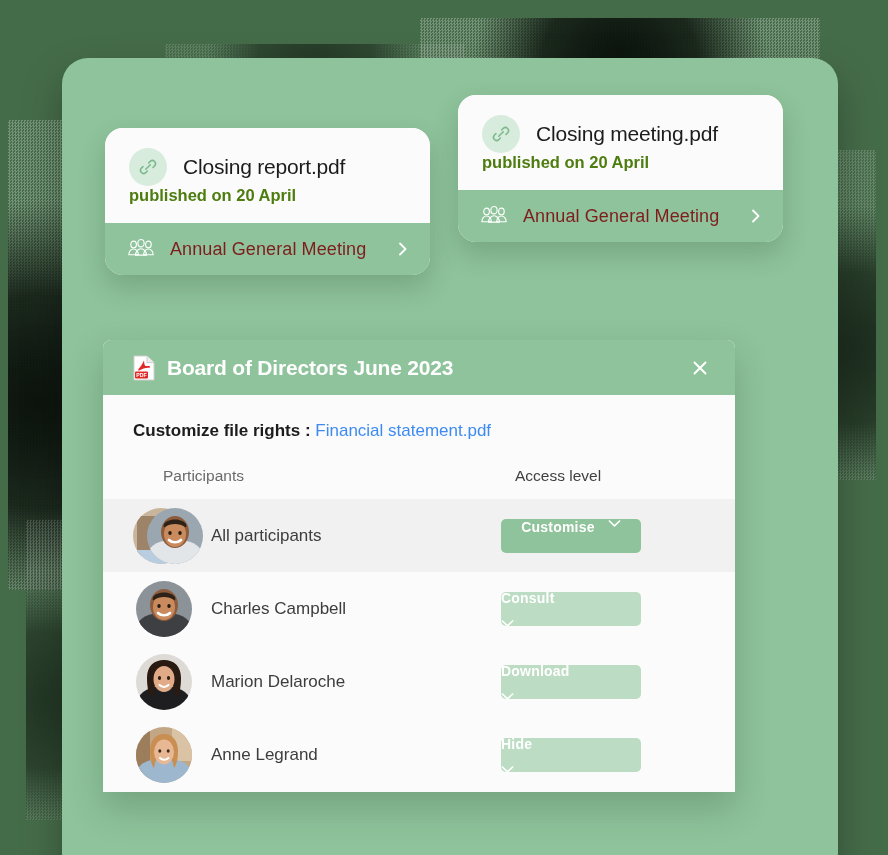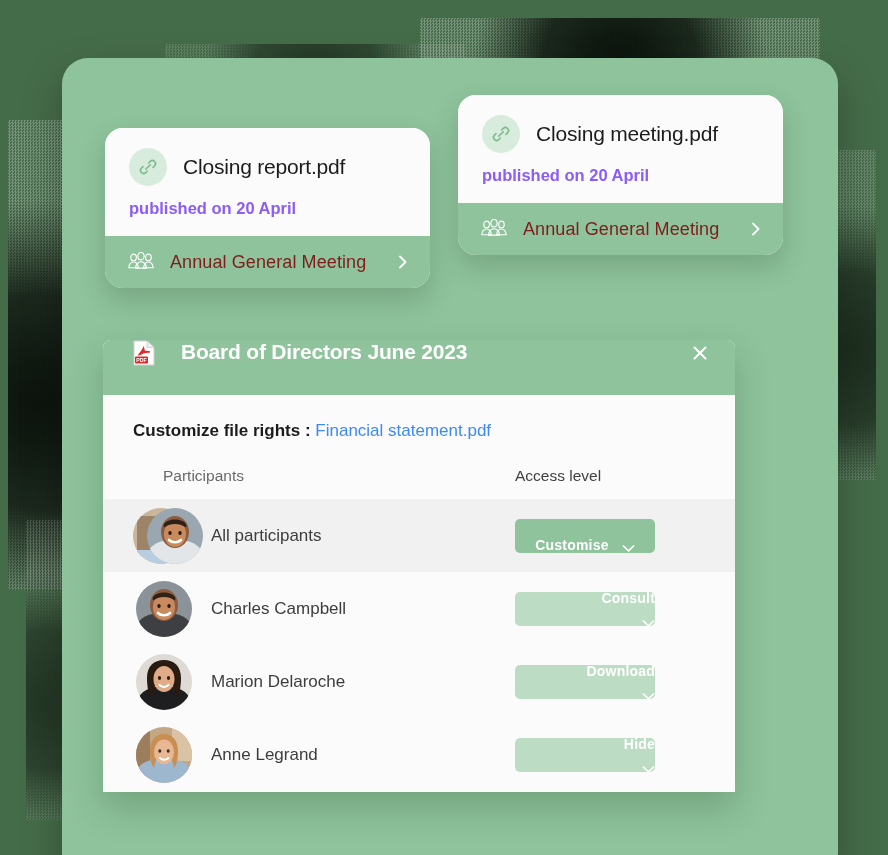--- a/index.html
+++ b/index.html
@@ -77,24 +77,23 @@
   .link-badge svg { display: block; }
 
   .file-title {
     font-size: 21px;
     color: #1c1c1c;
     letter-spacing: -.2px;
     white-space: nowrap;
   }
 
   .file-sub {
-    margin-top: 13px;
     font-size: 16.5px;
     font-weight: bold;
-    color: #8b5cf6;
+    color: #4d7c0f;
   }
 
   .file-card-footer {
     background: #8ec39b;
     display: flex;
     align-items: center;
     gap: 15px;
     padding: 14px 20px 14px 22px;
     cursor: pointer;
   }
@@ -118,22 +117,23 @@
     border-radius: 8px 8px 0 0;
     overflow: hidden;
     background: #fbfbfb;
     box-shadow: 0 16px 34px rgba(40,70,45,.25);
   }
 
   #modal-header {
     background: #8ec39b;
     height: 55px;
     display: flex;
+    align-items: center;
     padding: 0 22px 0 30px;
-    gap: 26px;
+    gap: 12px;
   }
   #modal-header .pdf-icon { flex: 0 0 22px; display:flex; }
   #modal-title {
     flex: 1;
     font-size: 21px;
     font-weight: bold;
     color: #ffffff;
     letter-spacing: -.2px;
   }
   #modal-close {
@@ -163,21 +163,21 @@
   }
   .th-participants { flex: 1; font-size: 15.5px; color: #6a6a6a; }
   .th-access { width: 190px; font-size: 15.5px; color: #404040; }
 
   .table-row {
     display: flex;
     align-items: center;
     height: 73px;
     padding-left: 30px;
     margin: 0 -30px;
-    padding-right: 30px;
+    padding-right: 44px;
   }
   .table-row.highlight { background: #f1f1f1; }
 
   .participant-cell {
     flex: 1;
     display: flex;
     align-items: center;
     gap: 16px;
     min-width: 0;
   }
@@ -207,21 +207,21 @@
     height: 34px;
     border: none;
     border-radius: 5px;
     color: #ffffff;
     font-family: "Liberation Sans", sans-serif;
     font-size: 14px;
     font-weight: bold;
     letter-spacing: .2px;
     cursor: pointer;
     display: flex;
-    align-items: flex-end;
+    align-items: flex-start;
     justify-content: center;
     gap: 13px;
   }
   .access-btn.strong { background: #8ec39b; }
   .access-btn.soft   { background: #bcdcc3; flex-direction: column; }
   .access-btn .chev-down { display: flex; }
 </style>
 </head>
 <body>
 

